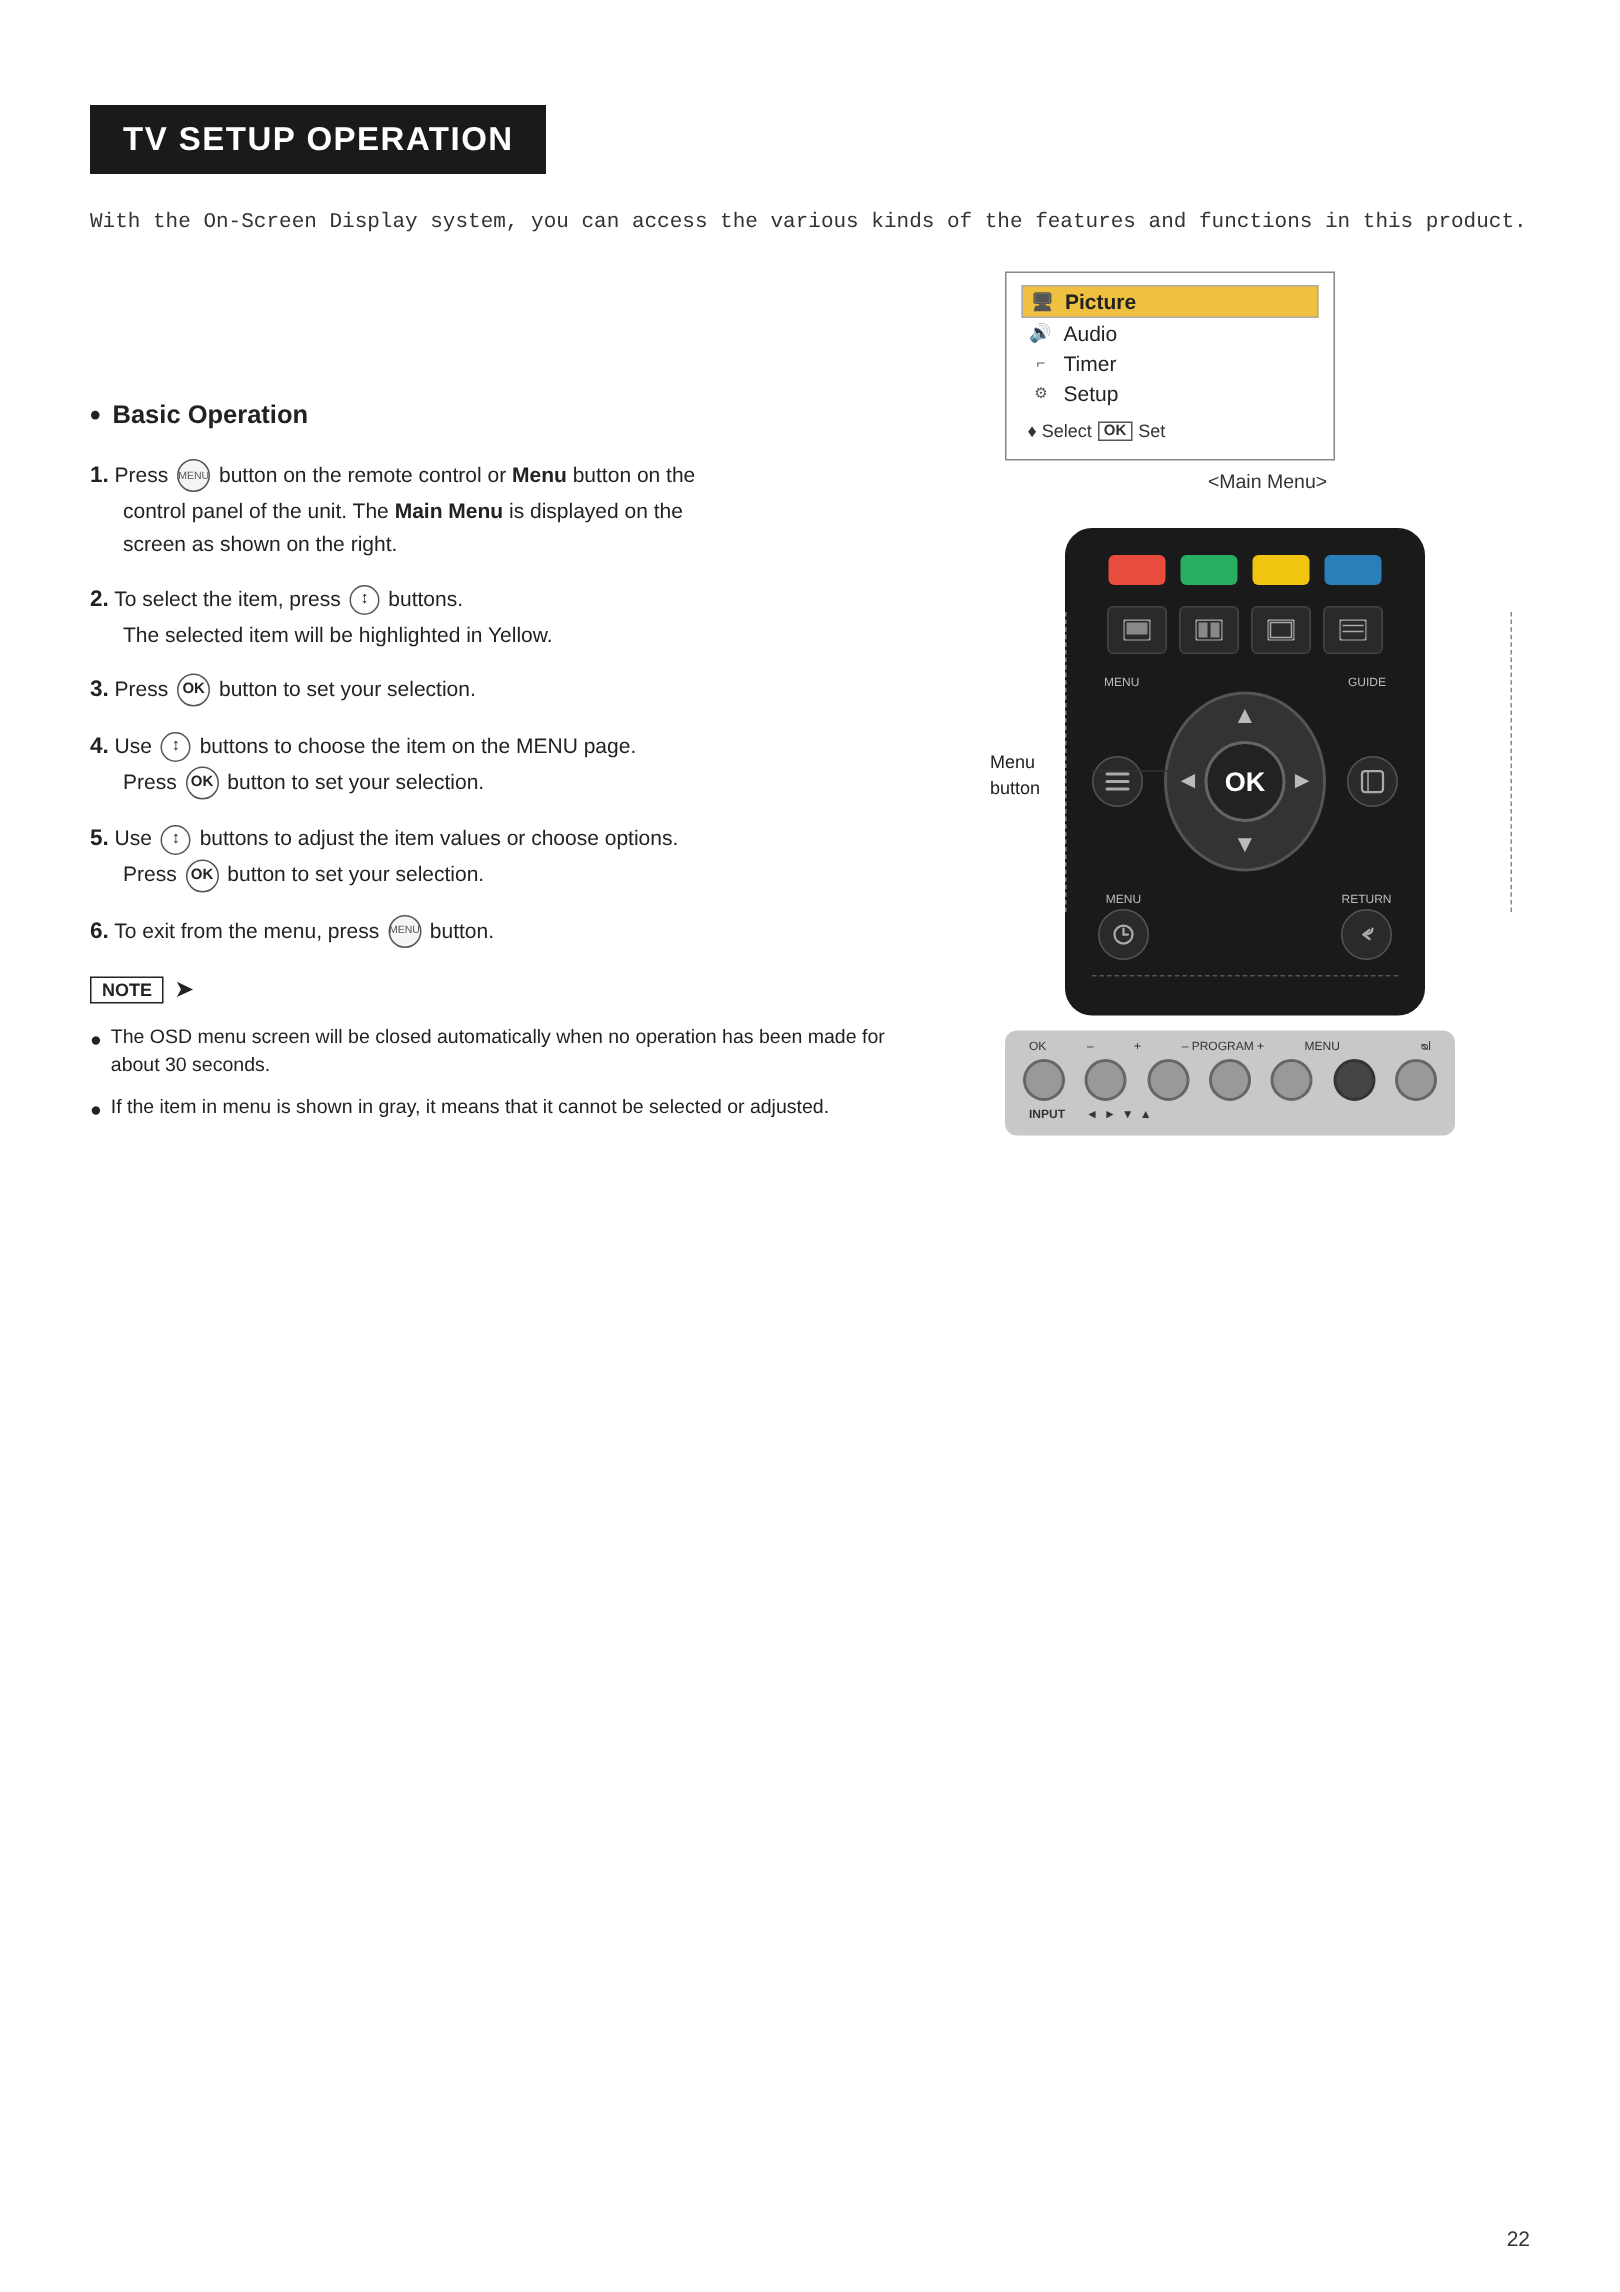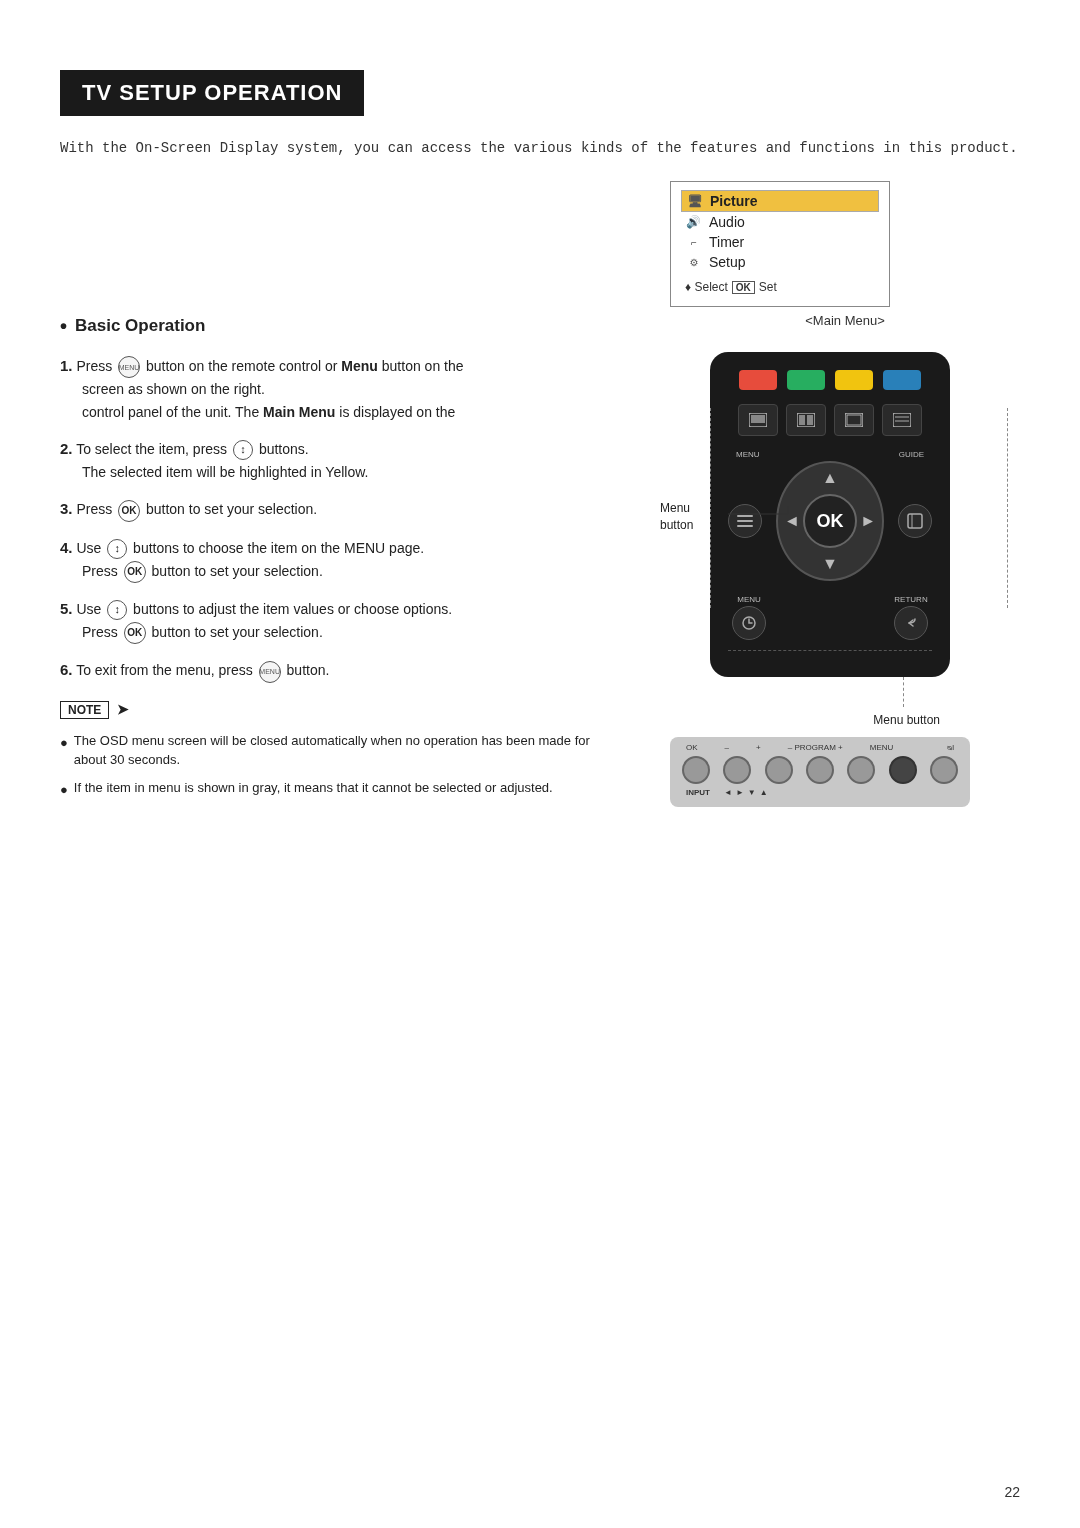--- a/index.html
+++ b/index.html
@@ -459,22 +459,22 @@
         <span>Basic Operation</span>
       </div>
 
       <div class="step">
         <span class="step-num">1.</span>
         Press
         <span class="menu-icon-inline">
           <span style="font-size:7px;line-height:1;">MENU</span>
         </span>
         button on the remote control or <strong>Menu</strong> button on the
+        <span class="step-indent">control panel of the unit. The <strong>Main Menu</strong> is displayed on the</span>
         <span class="step-indent">screen as shown on the right.</span>
-        <span class="step-indent">control panel of the unit. The <strong>Main Menu</strong> is displayed on the</span>
       </div>
 
       <div class="step">
         <span class="step-num">2.</span>
         To select the item, press
         <span class="circle-btn">↕</span>
         buttons.
         <span class="step-indent">The selected item will be highlighted in Yellow.</span>
       </div>
 
@@ -669,27 +669,20 @@
                 </svg>
               </div>
             </div>
           </div>
 
           <div style="border-top:1px dashed #555; margin:10px 0 6px 0;"></div>
         </div>
 
         <div style="position:absolute; left:60px; top:56px; height:200px; border-left:1px dashed #888;"></div>
 
-        <div style="position:relative; margin-left:60px; width:240px; text-align:center; margin-top:0;">
-
-          <div style="position:relative; height:30px; display:flex; align-items:center; justify-content:center;">
-            <div style="position:absolute; right:46px; top:0; height:30px; border-left:1px dashed #888;"></div>
-          </div>
-          <div class="menu-button-text" style="text-align:right; padding-right:10px;">Menu button</div>
-        </div>
 
         <div class="control-panel" style="margin-left:20px; width:300px; background:#c8c8c8; border-radius:8px; padding:6px 12px 10px 12px;">
           <div class="cp-top-row">
             <span>OK</span>
             <span>–</span>
             <span>+</span>
             <span>– PROGRAM +</span>
             <span>MENU</span>
             <span></span>
             <span>ᴓl</span>

